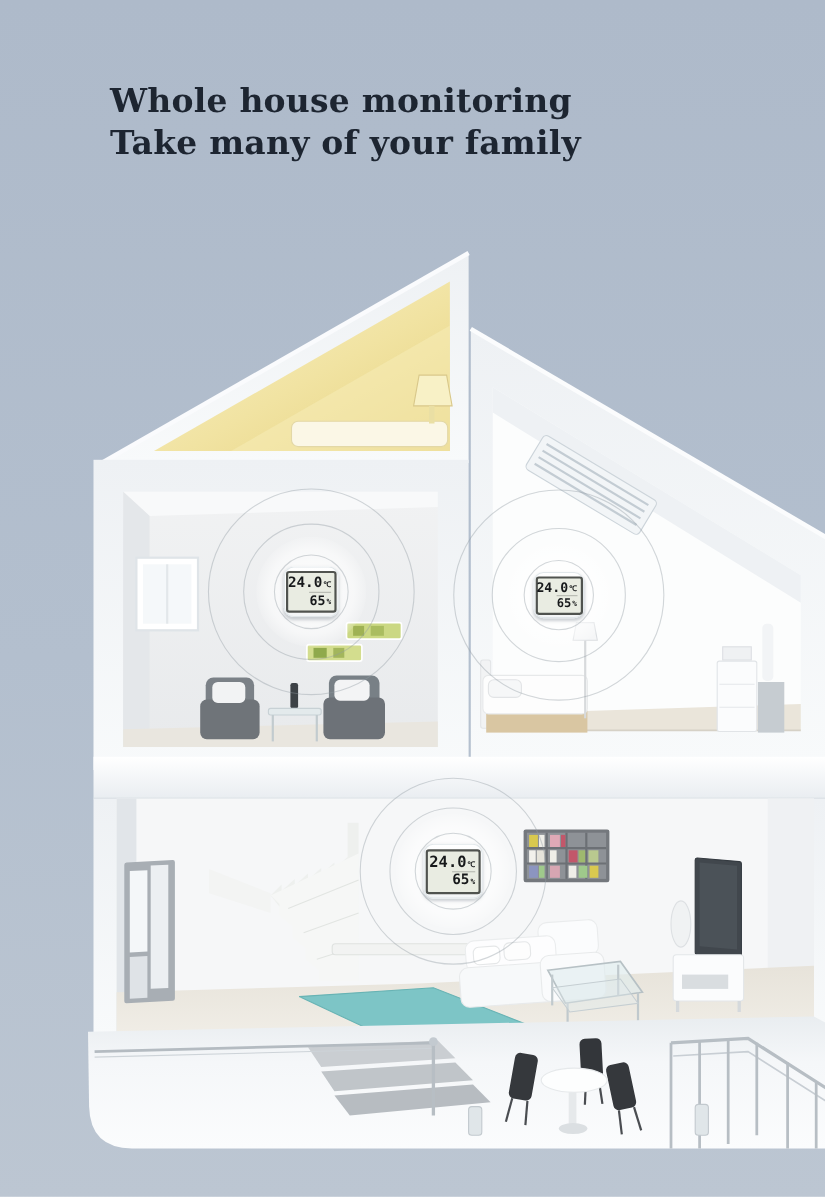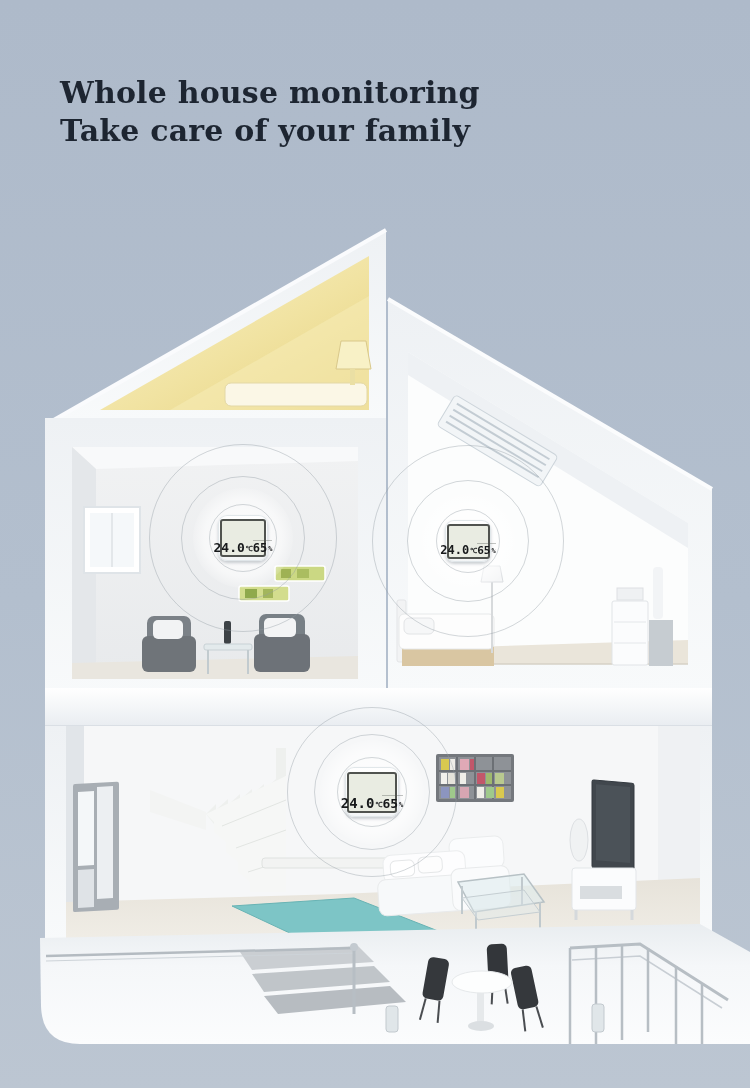--- a/index.html
+++ b/index.html
@@ -1,21 +1,21 @@
 <!DOCTYPE html>
 <html><head>
 <meta charset="utf-8">
 <style>
   html,body{margin:0;padding:0;}
   body{
     width:750px;height:1088px;overflow:hidden;
     background:linear-gradient(180deg,#aebaca 0%,#b3bfce 55%,#bcc6d2 100%);
     font-family:"Liberation Sans",sans-serif;
   }
-  .scene{position:relative;width:604px;height:1088px;}
+  .scene{position:relative;width:604px;height:1088px;margin-left:40px;}
   .scene svg{position:absolute;left:0;top:0;}
 
   
   .headline{
     position:absolute;left:60px;top:74px;width:460px;
     font-family:"DejaVu Serif","Liberation Serif",serif;
     font-weight:bold;font-size:30px;line-height:1.27;color:#1d2531;
     letter-spacing:.2px;
   }
 
@@ -25,21 +25,21 @@
     border-radius:50%;border:1.6px solid rgba(145,155,163,.40);}
   .glow{position:absolute;left:50%;top:50%;transform:translate(-50%,-50%);
     border-radius:50%;background:radial-gradient(circle,rgba(255,255,255,.95) 0%,rgba(255,255,255,.55) 55%,rgba(255,255,255,0) 75%);}
   .device{position:absolute;left:50%;top:50%;transform:translate(-50%,-50%);
     background:linear-gradient(180deg,#ffffff,#f3f5f6);
     border-radius:9px;
     box-shadow:0 2px 3px rgba(110,120,132,.35), inset 0 0 0 1px rgba(222,228,232,.9);
     display:flex;align-items:center;justify-content:center;}
   .lcd{background:#e9ece2;border:2px solid #50534f;border-radius:3px;
     font-family:"DejaVu Sans Mono","Liberation Mono",monospace;font-weight:bold;color:#17191b;
-    display:flex;flex-direction:row;align-items:flex-end;justify-content:center;
+    display:flex;flex-direction:column;align-items:flex-end;justify-content:center;
     line-height:1;padding:1px 3px;}
   .lcd .row{display:flex;align-items:flex-end;}
   .lcd .unit{font-size:7px;margin-left:1px;padding-bottom:1px;}
   .lcd .hum{border-top:1px solid rgba(80,85,80,.35);margin-top:1px;padding-top:1px;}
 
   .spot.d1{left:243px;top:538px;}
   .spot.d2{left:468px;top:541px;}
   .spot.d3{left:372px;top:792px;}
   .d1 .device{width:50px;height:46px;} .d1 .lcd{width:36px;height:32px;} .d1 .temp{font-size:13px;} .d1 .hum{font-size:12px;}
   .d2 .device{width:46px;height:42px;} .d2 .lcd{width:33px;height:29px;} .d2 .temp{font-size:12px;} .d2 .hum{font-size:11px;}
@@ -287,21 +287,21 @@
           <rect x="477" y="986" width="7" height="40" fill="#e6e9eb"></rect>
           <ellipse cx="481" cy="1026" rx="13" ry="5" fill="#dbdfe2"></ellipse>
           <ellipse cx="482" cy="982" rx="30" ry="11" fill="#fdfefe" stroke="#e6e9eb"></ellipse>
         </g>
       </g>
     </g>
   </svg>
 
   <div class="headline">
     <div>Whole house monitoring</div>
-    <div>Take care of your family</div>
+    <div>Take many of your family</div>
   </div>
 
   <div class="spot d1">
     <div class="ring" style="width:186px;height:186px"></div>
     <div class="ring" style="width:122px;height:122px"></div>
     <div class="glow" style="width:100px;height:100px"></div>
     <div class="ring" style="width:66px;height:66px"></div>
     <div class="device">
       <div class="lcd">
         <div class="row temp">

